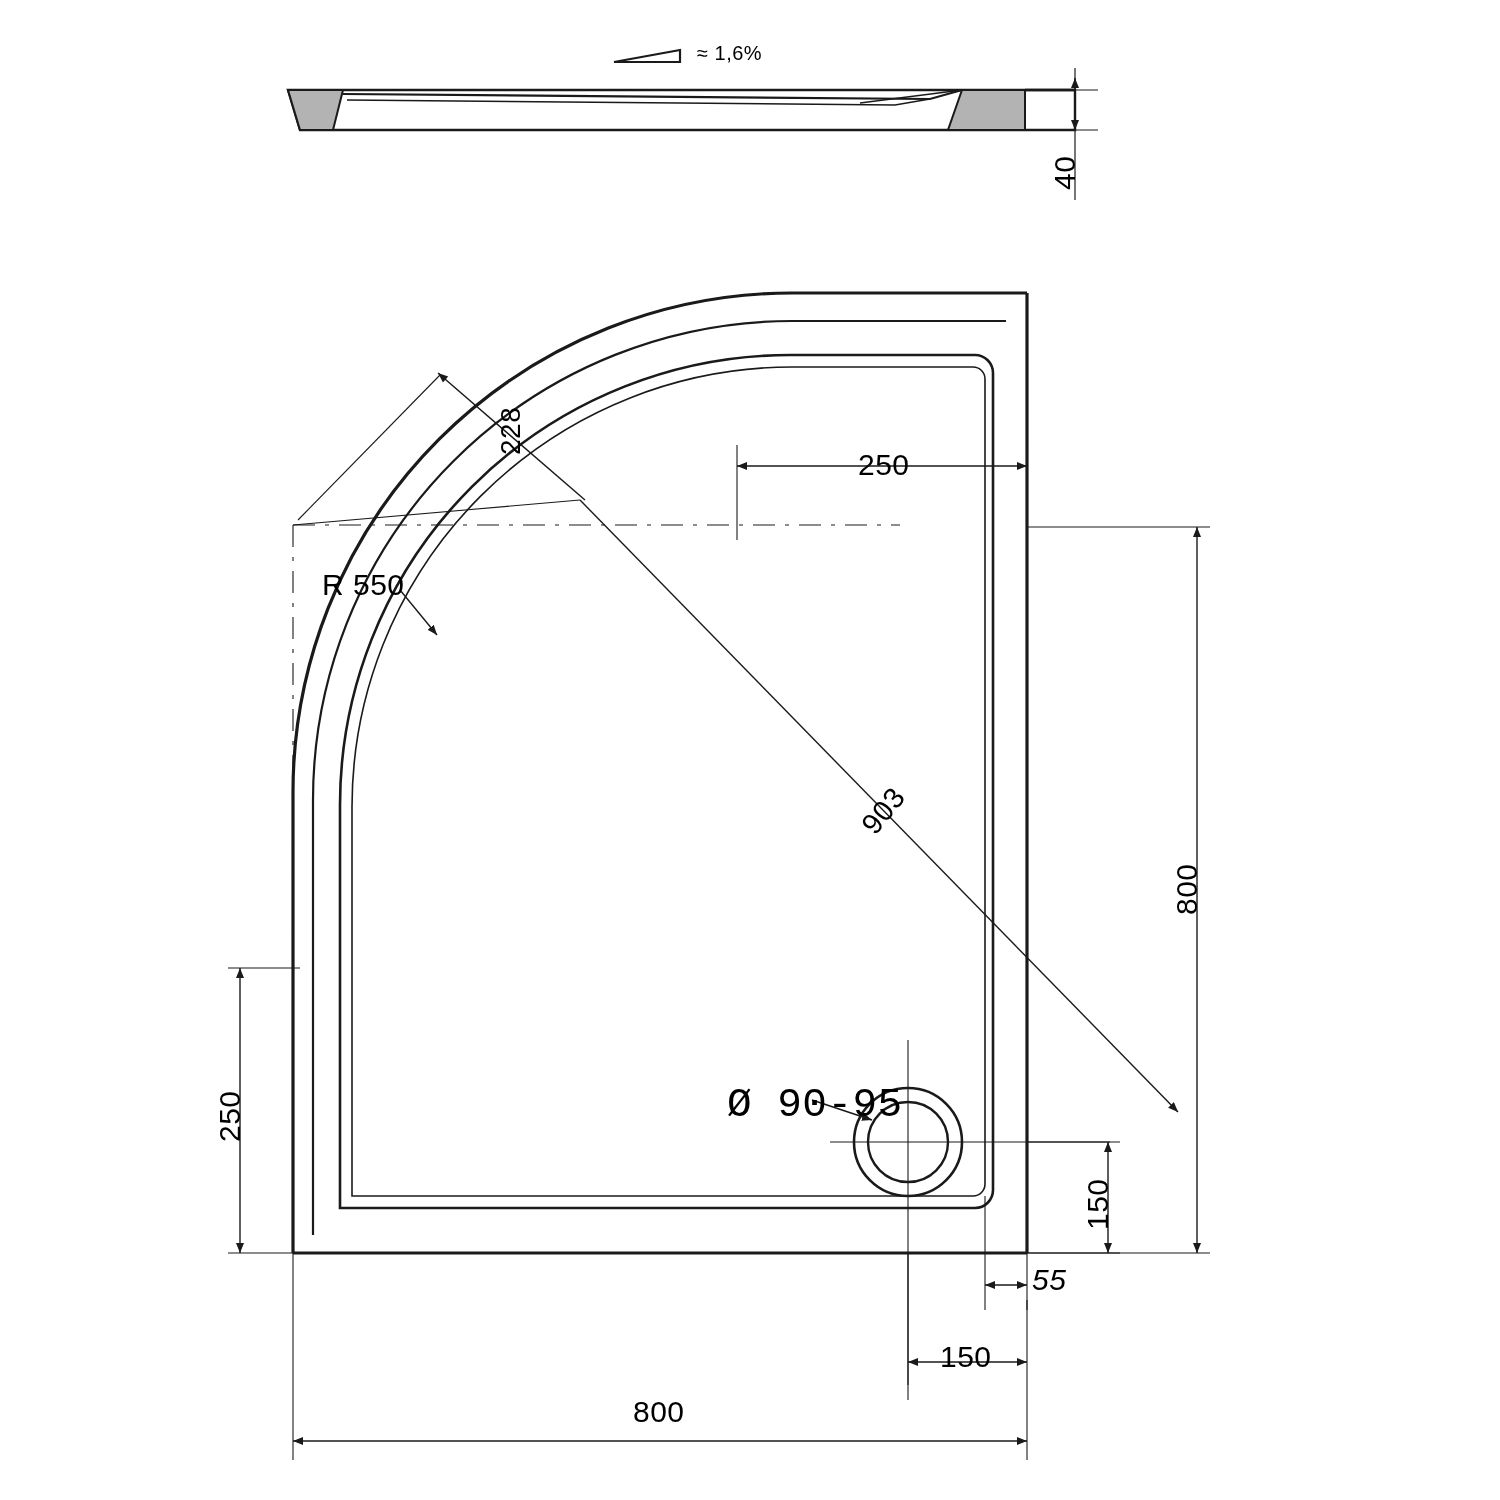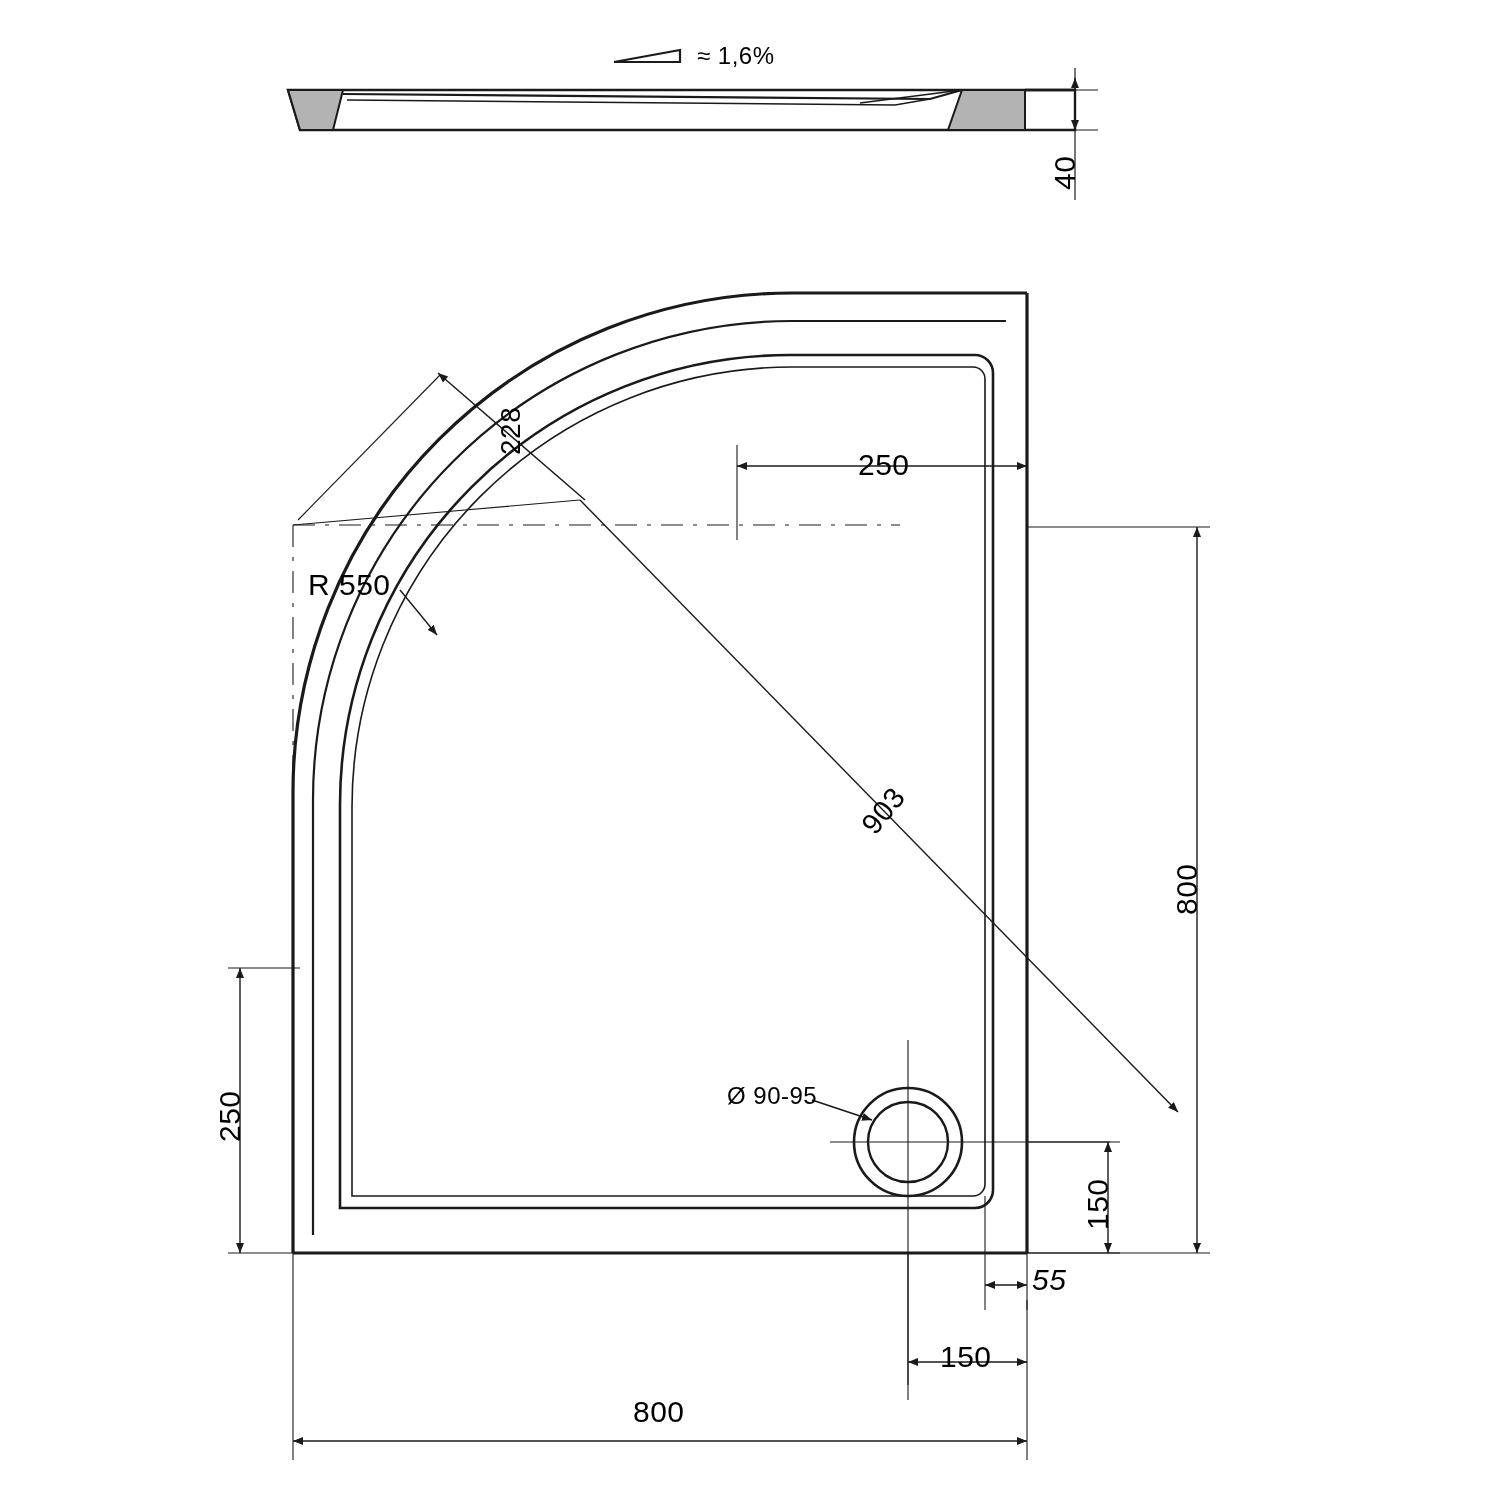--- a/index.html
+++ b/index.html
@@ -137,37 +137,37 @@
       <line x1="908" y1="1253" x2="908" y2="1385" stroke="#1a1a1a" stroke-width="1.1"></line>
       <line x1="1027" y1="1300" x2="1027" y2="1385" stroke="#1a1a1a" stroke-width="1.1"></line>
       <line x1="908" y1="1362" x2="1027" y2="1362" stroke="#1a1a1a" stroke-width="1.4" marker-start="url(#arrStart)" marker-end="url(#arrEnd)"></line>
 
       <line x1="293" y1="1253" x2="293" y2="1460" stroke="#1a1a1a" stroke-width="1.1"></line>
       <line x1="1027" y1="1385" x2="1027" y2="1460" stroke="#1a1a1a" stroke-width="1.1"></line>
       <line x1="293" y1="1441" x2="1027" y2="1441" stroke="#1a1a1a" stroke-width="1.4" marker-start="url(#arrStart)" marker-end="url(#arrEnd)"></line>
     </g>
   </svg>
 
-  <div class="dim-label" style="left:697px; top:42px; font-size:24px;">≈ 1,6%</div>
+  <div class="dim-label" style="left:697px; top:42px; font-size:20px;">≈ 1,6%</div>
 
   <div class="dim-label vert" style="left:1048px; top:190px; font-size:30px;">40</div>
 
   <div class="dim-label rot-228" style="left:495px; top:455px; font-size:28px;">228</div>
 
-  <div class="dim-label" style="left:308px; top:568px; font-size:30px;">R 550</div>
+  <div class="dim-label" style="left:322px; top:568px; font-size:30px;">R 550</div>
 
   <div class="dim-label" style="left:858px; top:448px; font-size:30px;">250</div>
 
   <div class="dim-label rot-903" style="left:855px; top:820px; font-size:29px;">903</div>
 
   <div class="dim-label vert" style="left:1170px; top:915px; font-size:30px;">800</div>
 
   <div class="dim-label vert" style="left:213px; top:1142px; font-size:30px;">250</div>
 
-  <div class="dim-label" style="left:727px; top:1082px; font-size:24px;">Ø 90-95</div>
+  <div class="dim-label" style="left:727px; top:1082px; font-size:41px;font-family:Liberation Mono, monospace;">Ø 90-95</div>
 
   <div class="dim-label vert" style="left:1081px; top:1230px; font-size:30px;">150</div>
 
   <div class="dim-label" style="left:1032px; top:1263px; font-size:30px;font-style:italic;">55</div>
 
   <div class="dim-label" style="left:940px; top:1340px; font-size:30px;">150</div>
 
   <div class="dim-label" style="left:633px; top:1395px; font-size:30px;">800</div>
 
 </div>

